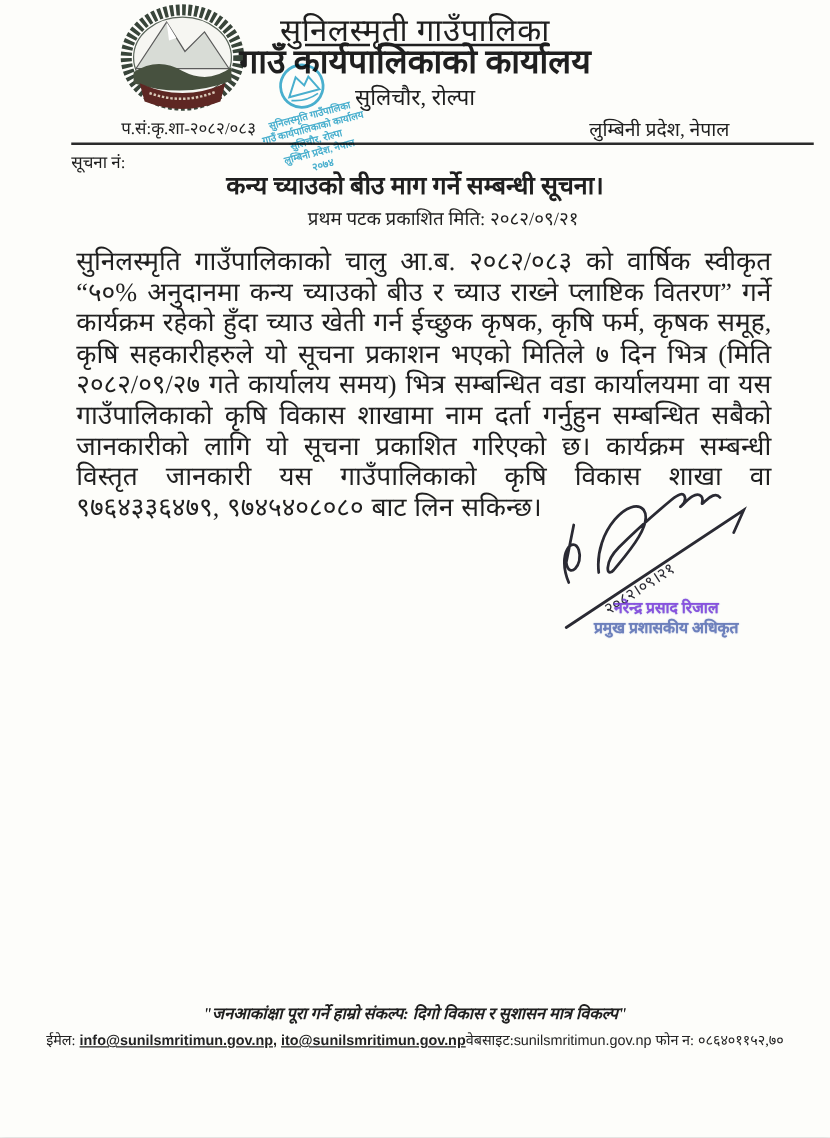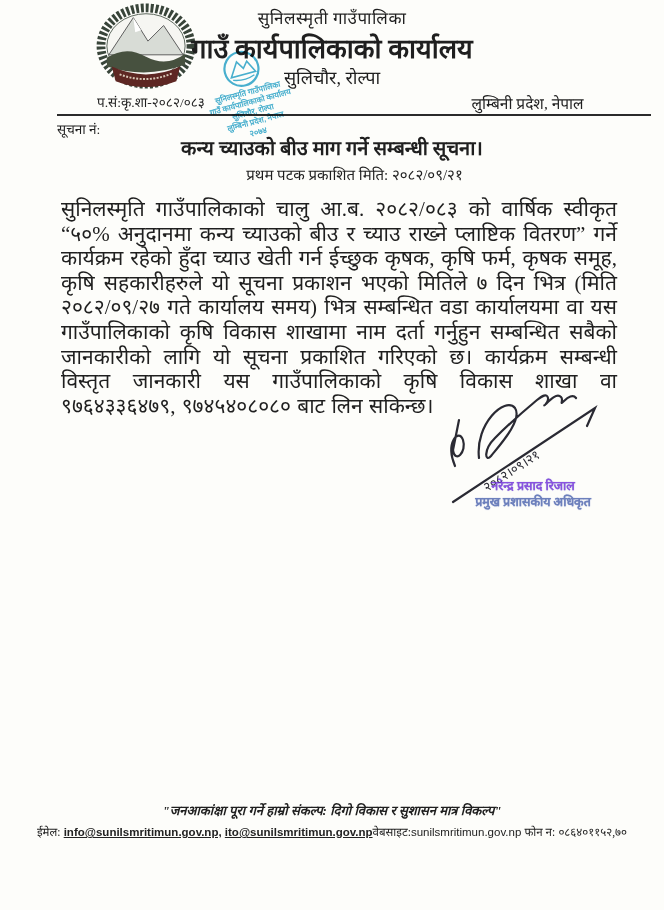--- a/index.html
+++ b/index.html
@@ -5,21 +5,21 @@
   html,body{margin:0;padding:0;}
   body{width:664px;height:910px;background:#d9d9d9;}
   .page{
     position:relative;width:664px;height:910px;background:#fdfdfa;
     font-family:"Liberation Serif","DejaVu Serif",serif;color:#1f1f1f;overflow:hidden;
     box-shadow:0 0 6px rgba(0,0,0,.25);
   }
   .abs{position:absolute;}
   .center{left:0;right:0;text-align:center;}
   
-  .org-name{top:6px;font-size:17px;letter-spacing:.5px;}
+  .org-name{top:6px;font-size:25px;letter-spacing:.5px;text-decoration:underline;}
   .office-name{top:29px;font-size:27px;font-weight:bold;}
   .address{top:65px;font-size:18px;}
   .emblem-left{top:2px;left:92px;width:108px;height:90px;}
   .emblem-right{top:0px;left:472px;width:104px;height:100px;}
   .ref-no{top:93px;left:57px;font-size:13.5px;margin-left:40px;}
   .province{top:92px;left:440px;width:175px;text-align:center;font-size:15.5px;}
   .hrule{top:114px;left:57px;width:594px;height:2px;background:#2b2b2b;}
   .notice-no{top:120px;left:57px;font-size:13.5px;}
   
   .stamp{

